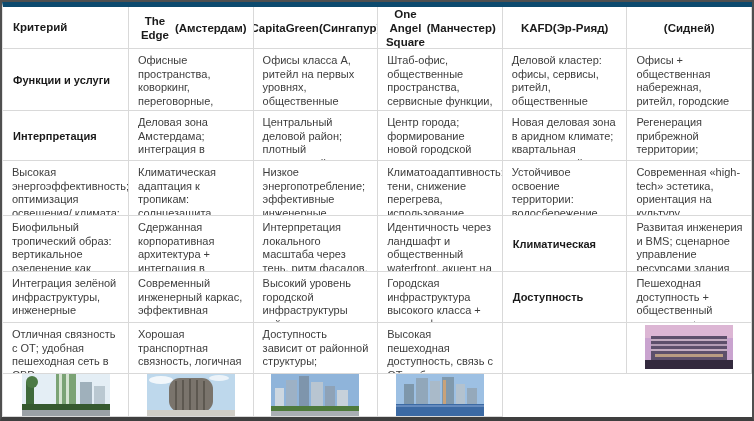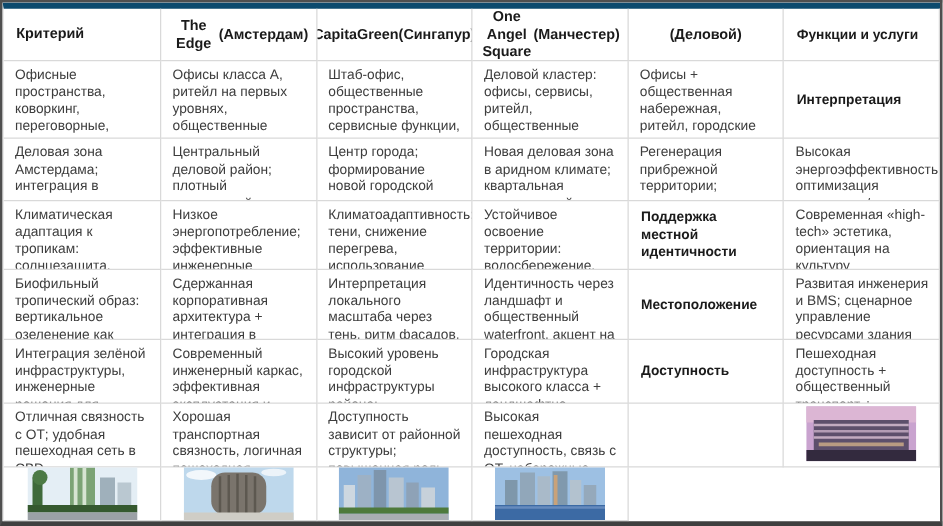--- a/index.html
+++ b/index.html
@@ -73,21 +73,25 @@
     </div>
     <div class="cell head">
       <div>CapitaGreen</div>
       <div>(Сингапур)</div>
     </div>
     <div class="cell head">
       <div>One Angel Square</div>
       <div>(Манчестер)</div>
     </div>
     <div class="cell head">
-      <div>(Деловой)</div>
+      <div>KAFD</div>
+      <div>(Эр-Рияд)</div>
+    </div>
+    <div class="cell head">
+      <div>(Сидней)</div>
     </div>
 
     <div class="cell rowlabel">Функции и услуги</div>
     <div class="cell body">Офисные пространства, коворкинг, переговорные, сервисные зоны, общественные атриумы</div>
     <div class="cell body">Офисы класса А, ритейл на первых уровнях, общественные террасы, зоны отдыха</div>
     <div class="cell body">Штаб-офис, общественные пространства, сервисные функции, городская активность на первых</div>
     <div class="cell body">Деловой кластер: офисы, сервисы, ритейл, общественные площади</div>
     <div class="cell body">Офисы + общественная набережная, ритейл, городские пространства, рекреация</div>
 
     <div class="cell rowlabel">Интерпретация</div>
@@ -96,28 +100,27 @@
     <div class="cell body">Центр города; формирование новой городской доминанты и общественной среды</div>
     <div class="cell body">Новая деловая зона в аридном климате; квартальная структура района</div>
     <div class="cell body">Регенерация прибрежной территории; сильная связь с waterfront-пространствами</div>
 
     <div class="cell body">Высокая энергоэффективность; оптимизация освещения/ климата; снижение</div>
     <div class="cell body">Климатическая адаптация к тропикам: солнцезащита, естественная вентиляция, зелёные элементы,</div>
     <div class="cell body">Низкое энергопотребление; эффективные инженерные системы; устойчивые материалы и эксплуатация</div>
     <div class="cell body">Климатоадаптивность: тени, снижение перегрева, использование чистой энергии и рациональных</div>
     <div class="cell body">Устойчивое освоение территории: водосбережение, зелёные покрытия, комфортный</div>
 
-    <div class="cell rowlabel">Поддержка местной идентичности</div>
     <div class="cell body">Современная «high-tech» эстетика, ориентация на культуру веломобильности и устойчивого образа жизни</div>
     <div class="cell body">Биофильный тропический образ: вертикальное озеленение как локальный код климата и города</div>
     <div class="cell body">Сдержанная корпоративная архитектура + интеграция в городской контекст Северной Англии</div>
     <div class="cell body">Интерпретация локального масштаба через тень, ритм фасадов, защищённые общественные</div>
     <div class="cell body">Идентичность через ландшафт и общественный waterfront, акцент на городской жизни у воды</div>
 
-    <div class="cell rowlabel">Местоположение</div>
+    <div class="cell rowlabel">Климатическая</div>
     <div class="cell body">Развитая инженерия и BMS; сценарное управление ресурсами здания</div>
     <div class="cell body">Интеграция зелёной инфраструктуры, инженерные решения для тропического климата</div>
     <div class="cell body">Современный инженерный каркас, эффективная эксплуатация и сервисная логистика</div>
     <div class="cell body">Высокий уровень городской инфраструктуры района; современные инженерные системы</div>
     <div class="cell body">Городская инфраструктура высокого класса + ландшафтно-пешеходный каркас</div>
 
     <div class="cell rowlabel">Доступность</div>
     <div class="cell body">Пешеходная доступность + общественный транспорт + велосеть</div>
     <div class="cell body">Отличная связность с ОТ; удобная пешеходная сеть в CBD</div>
     <div class="cell body">Хорошая транспортная связность, логичная пешеходная структура</div>

